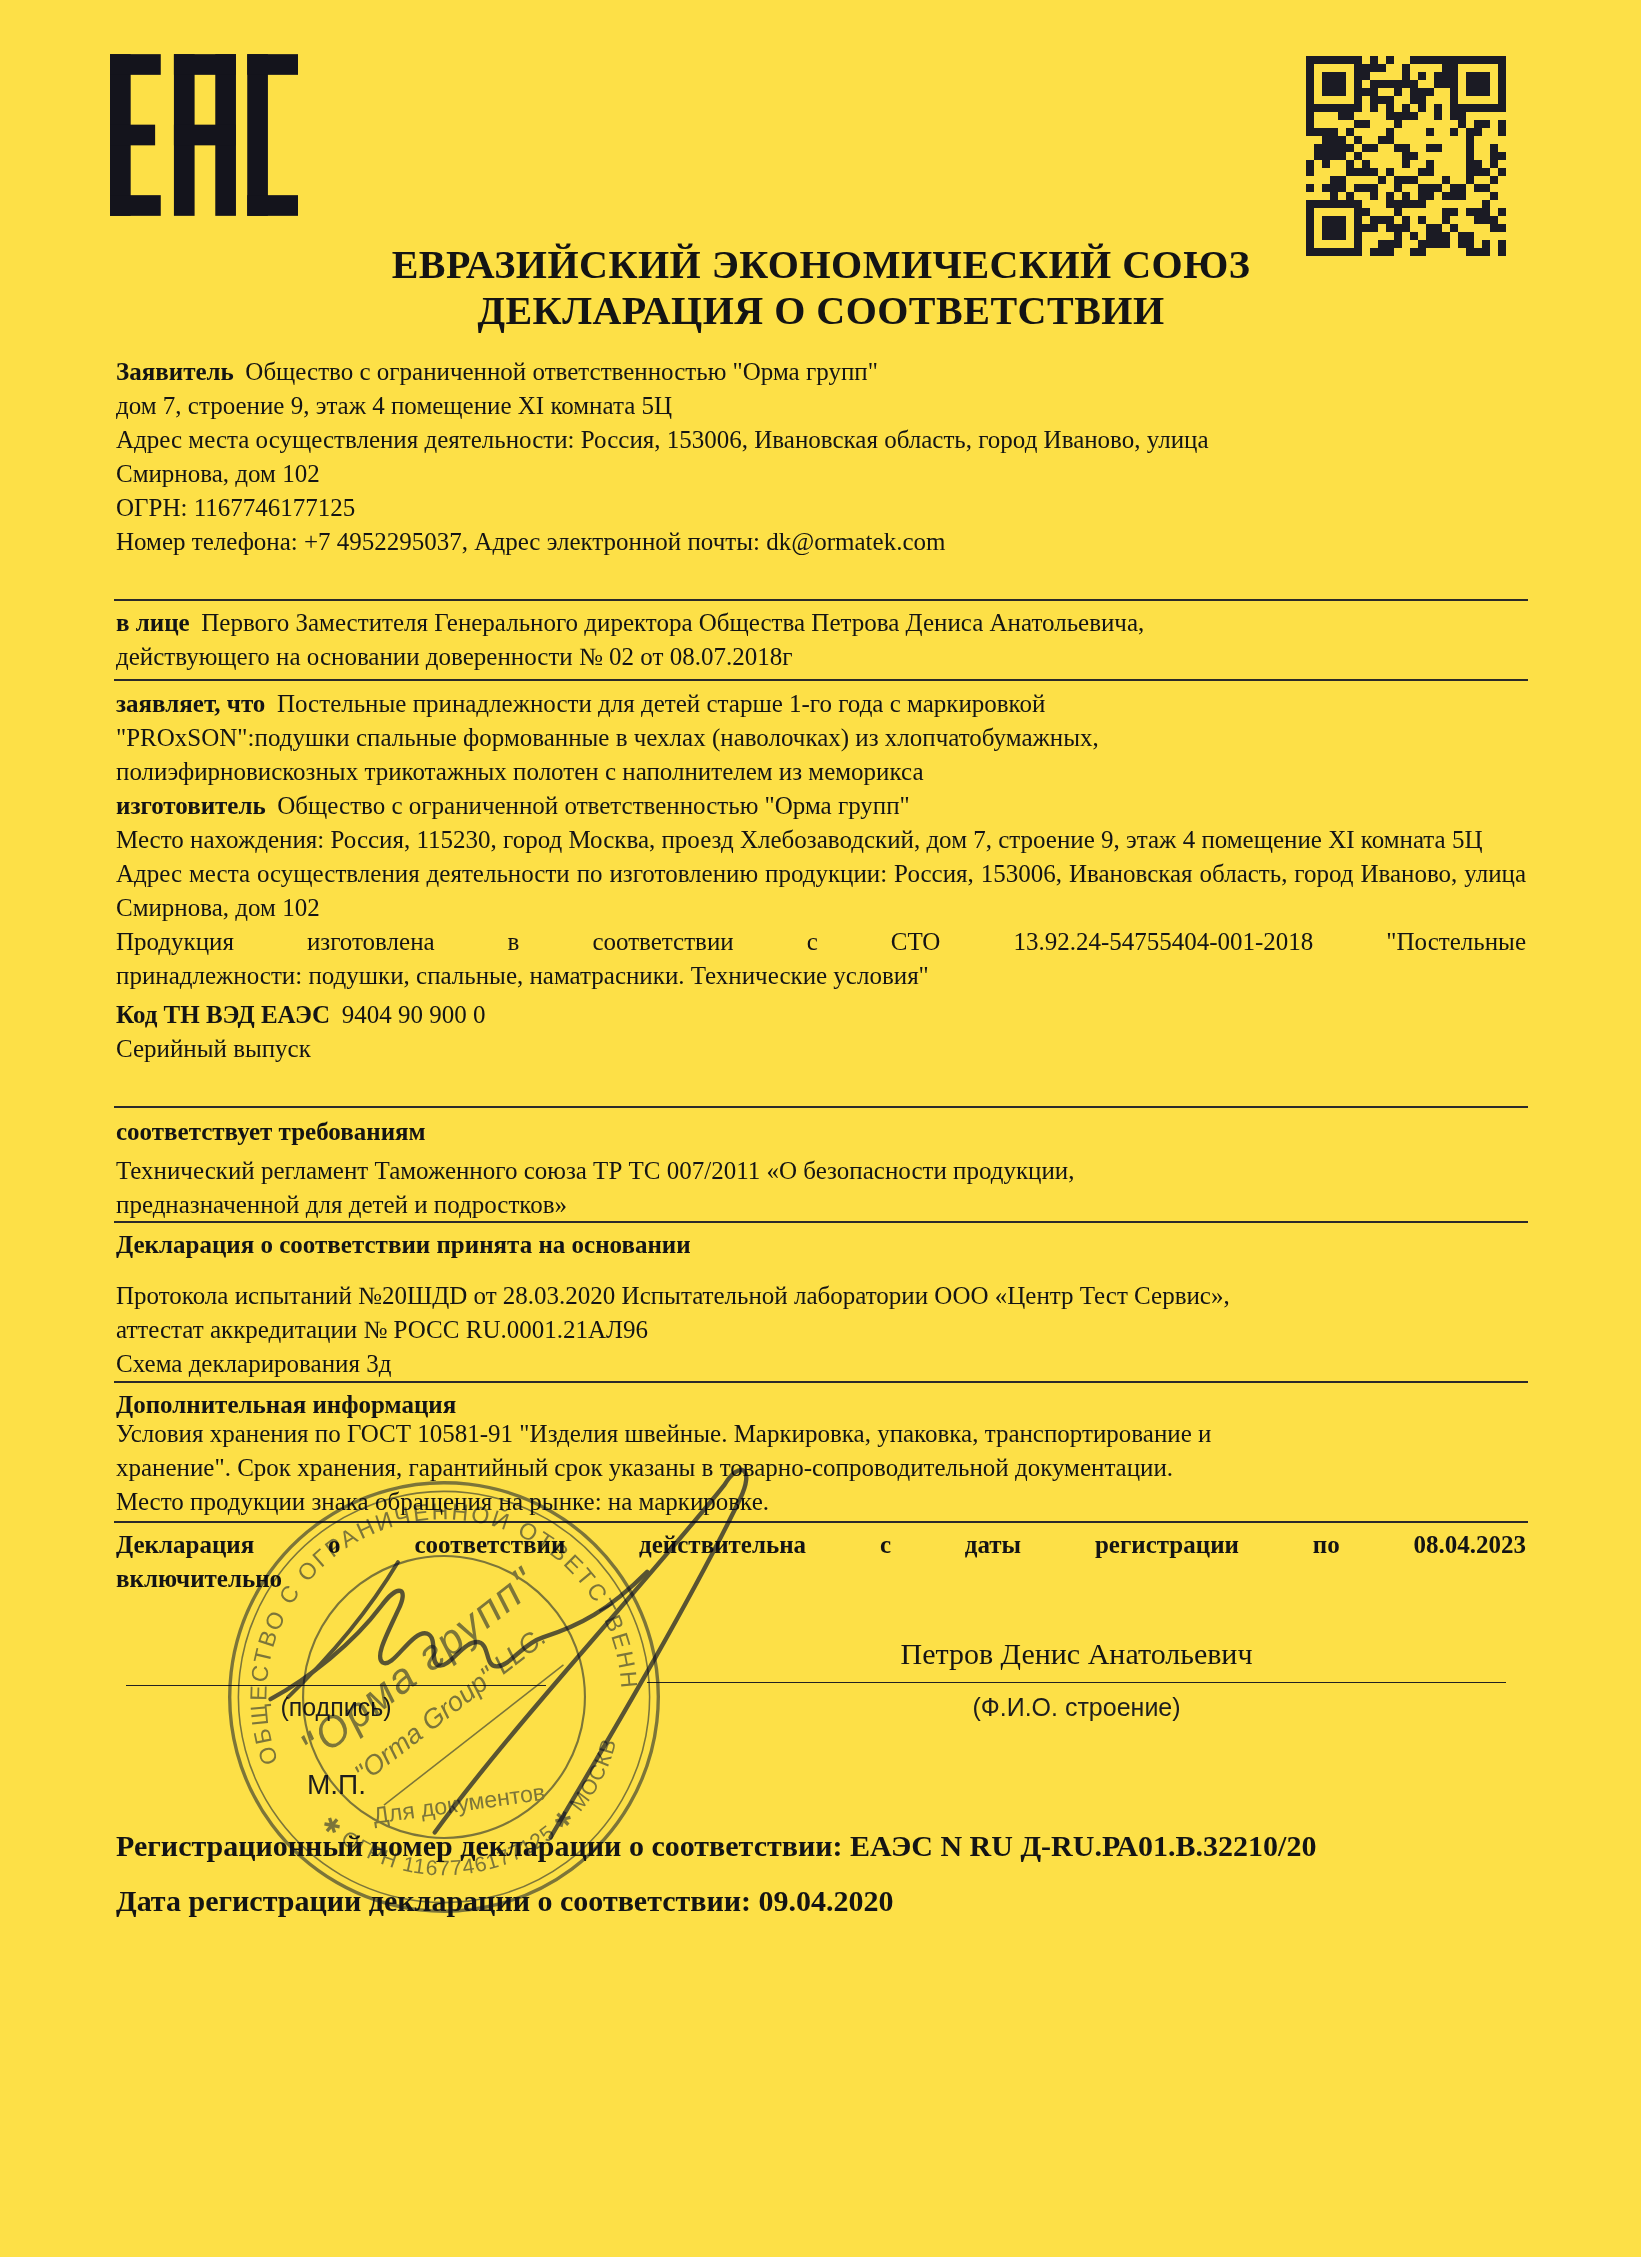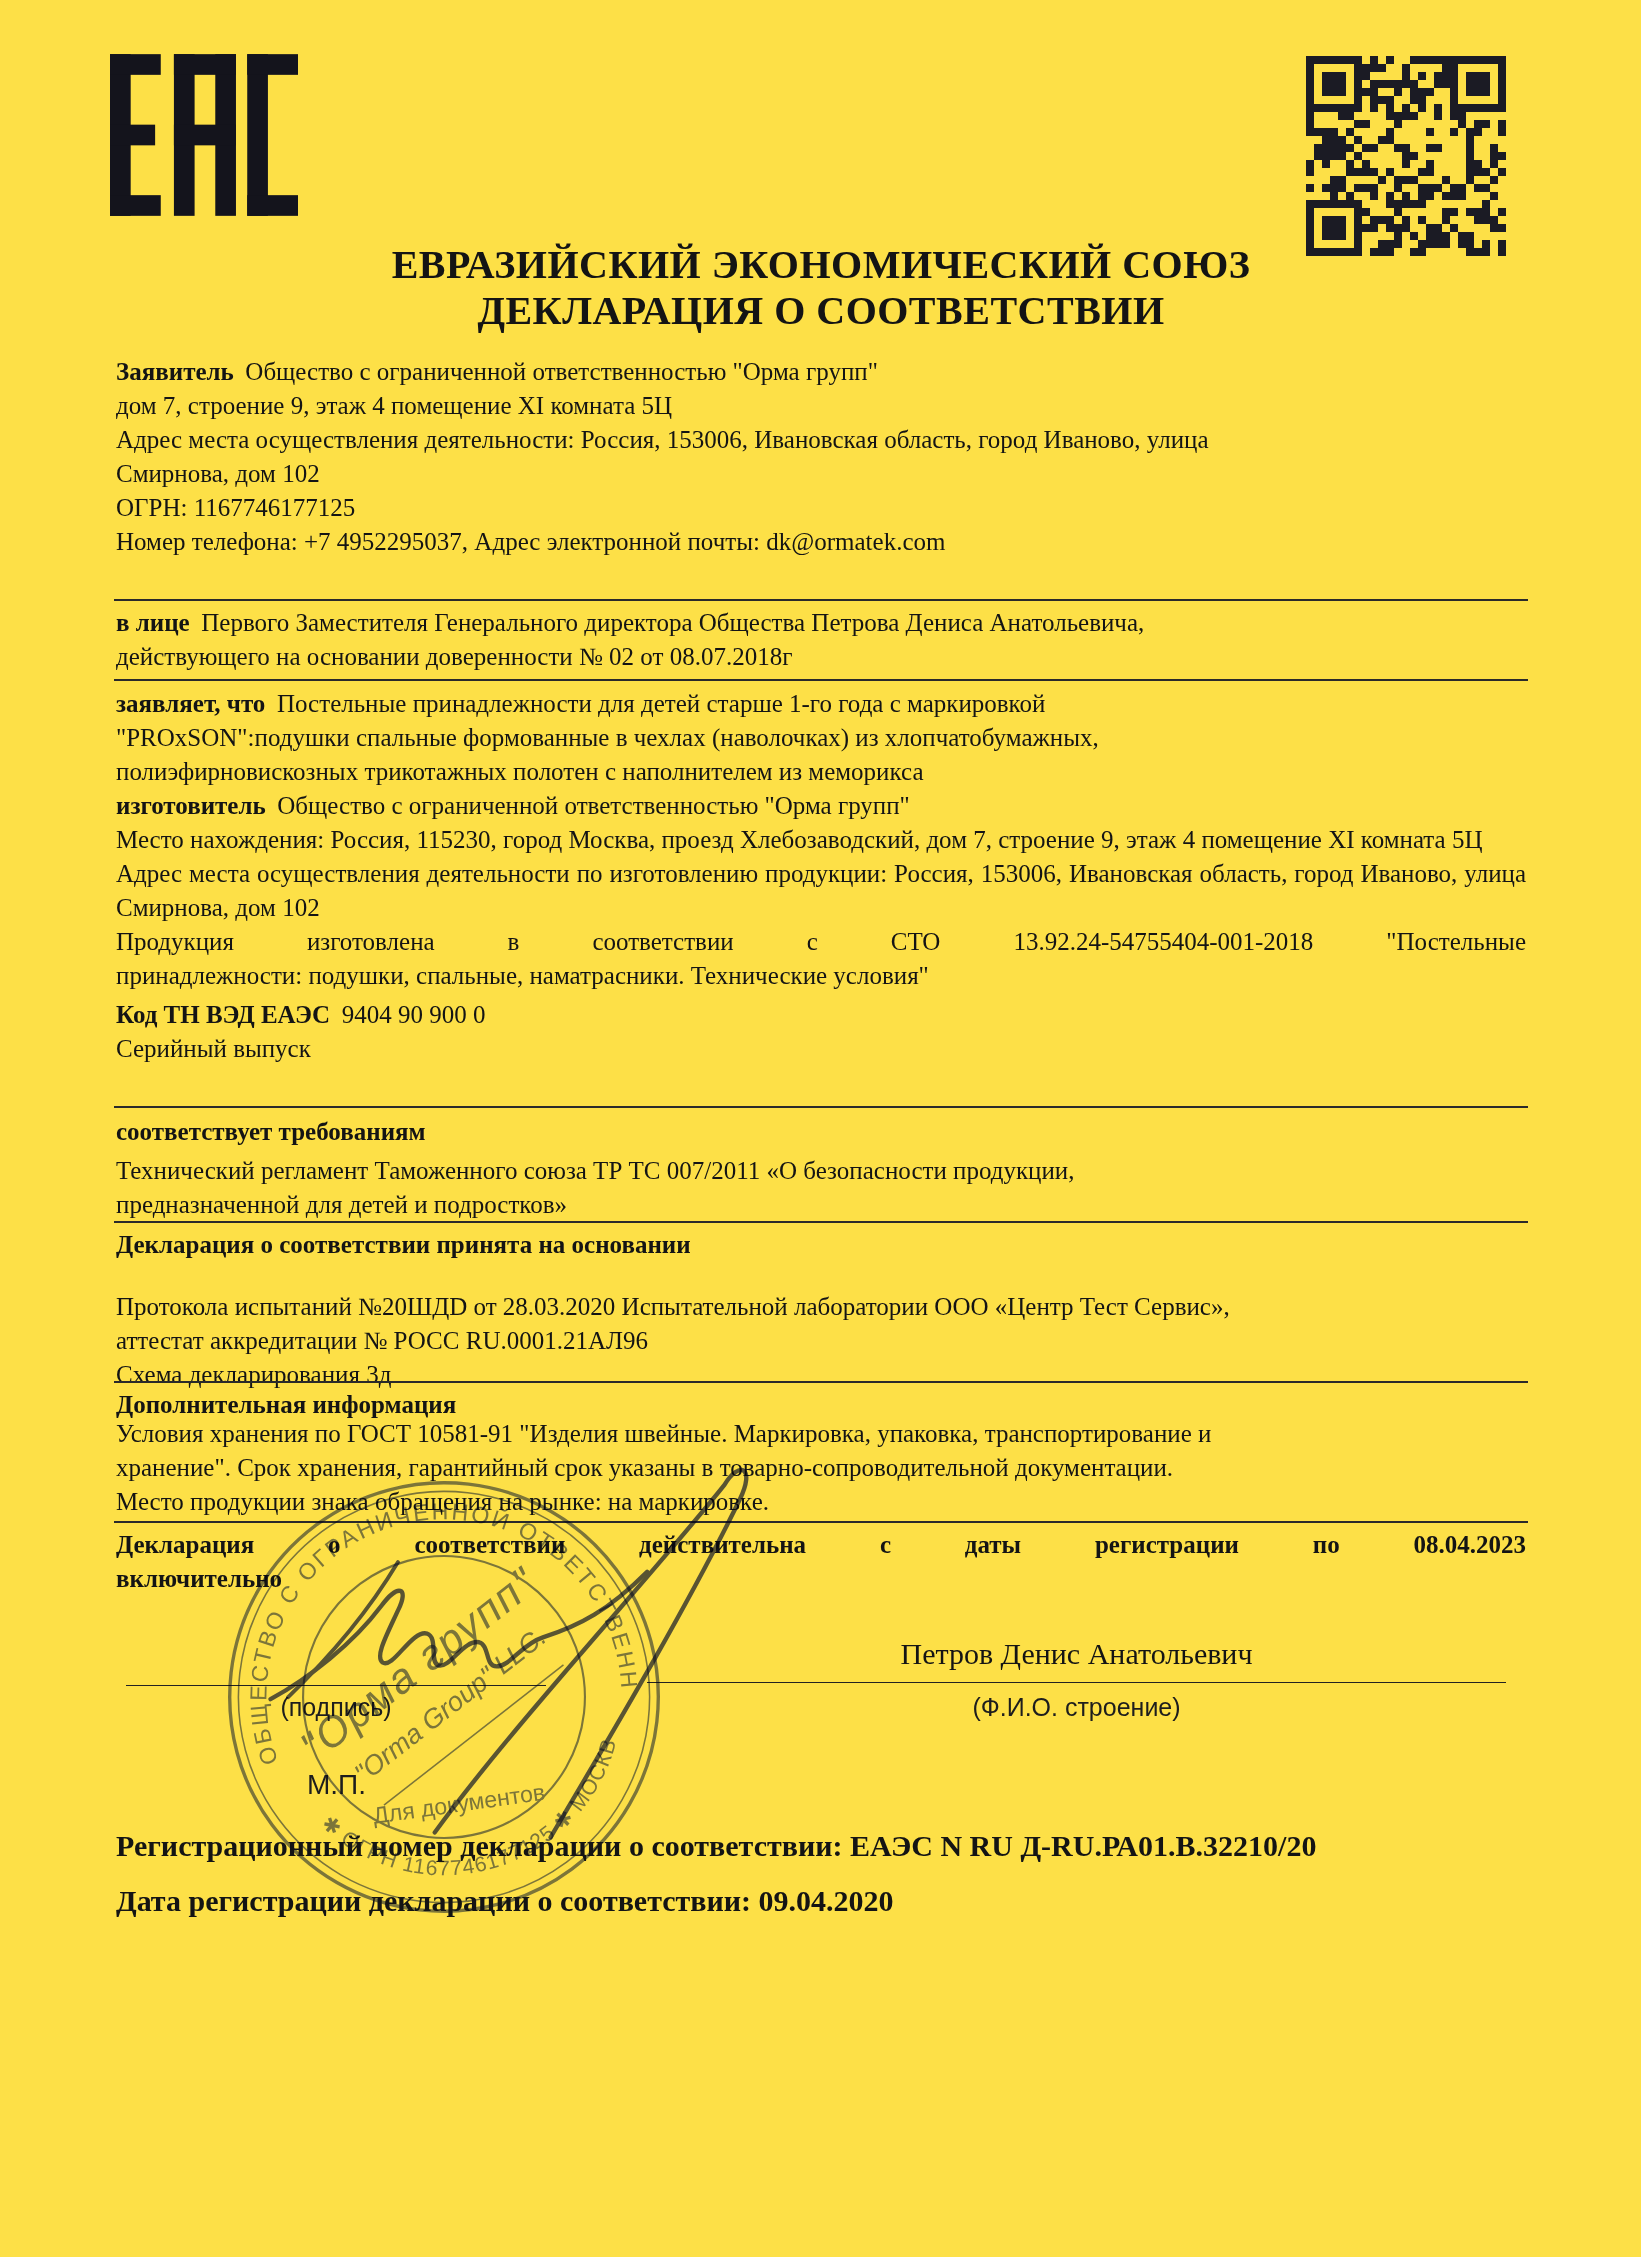--- a/index.html
+++ b/index.html
@@ -17,21 +17,21 @@
     position:absolute; left:116px; top:242px; width:1410px;
     text-align:center; font-weight:bold; font-size:40px; line-height:46px; letter-spacing:0.5px;
   }
   
   .sec{position:absolute; left:116px; width:1410px; font-size:25px; line-height:34px;}
   .ln{min-height:34px;}
   b.lbl{font-weight:bold; margin-right:11.6px;}
   .just{text-align:justify;}
   .stretch{text-align:justify; text-align-last:justify;}
   .rule{position:absolute; left:114px; width:1414px; height:0; border-top:2.9px solid #2a2a2a;}
-  .gap18{margin-top:28px;} .gap5{margin-top:4.8px;} .gapm5{margin-top:-4.8px;}
+  .gap18{margin-top:17px;} .gap5{margin-top:4.8px;} .gapm5{margin-top:-4.8px;}
   
   .sigline{position:absolute; height:0; border-top:1.9px solid #222;}
   .cap{
     position:absolute; font-family:"Liberation Sans","DejaVu Sans",sans-serif;
     font-size:25px; color:#1d1d1d; text-align:center;
   }
   .declname{position:absolute; left:647px; width:859px; top:1637px; text-align:center; font-size:30px;}
   .regline{position:absolute; left:116px; width:1419px; font-weight:bold; font-size:30px; line-height:36px;}
   .stamp,.signature{position:absolute; mix-blend-mode:multiply; opacity:.85;}
   .stamp{left:222px; top:1475px;}

